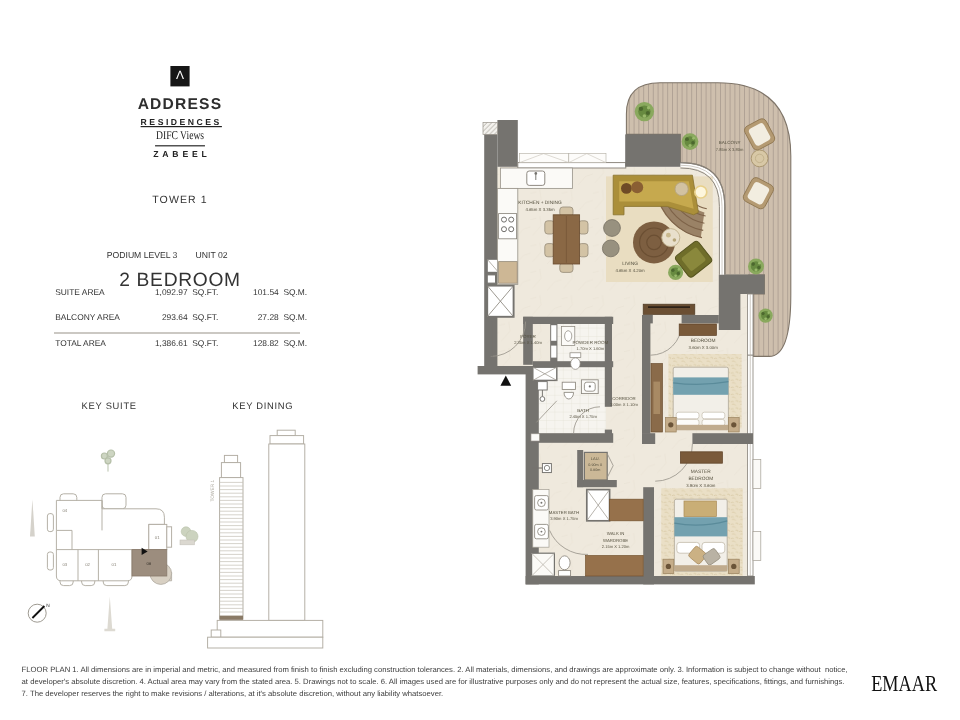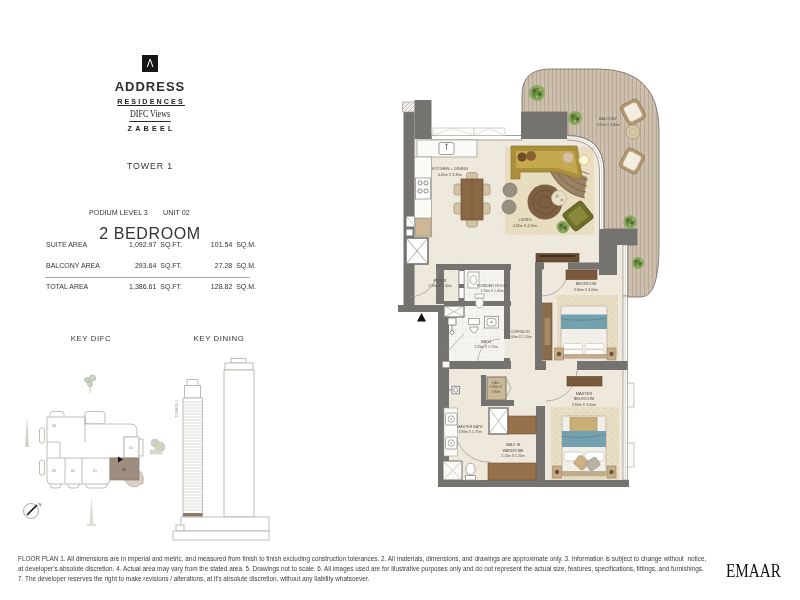--- a/index.html
+++ b/index.html
@@ -36,21 +36,21 @@
 <div class="abs" style="left:46px;top:262px;font-size:7px;color:#333;">BALCONY AREA</div>
 <div class="abs" style="left:102px;top:262px;width:80px;text-align:right;font-size:7px;color:#333;">293.64&nbsp; SQ.FT.</div>
 <div class="abs" style="left:186px;top:262px;width:70px;text-align:right;font-size:7px;color:#333;">27.28&nbsp; SQ.M.</div>
 
 <div class="abs" style="left:45px;top:277px;width:205px;height:1px;background:#a9a49c;"></div>
 
 <div class="abs" style="left:46px;top:283px;font-size:7px;color:#333;">TOTAL AREA</div>
 <div class="abs" style="left:102px;top:283px;width:80px;text-align:right;font-size:7px;color:#333;">1,386.61&nbsp; SQ.FT.</div>
 <div class="abs" style="left:186px;top:283px;width:70px;text-align:right;font-size:7px;color:#333;">128.82&nbsp; SQ.M.</div>
 
-<div class="abs ctr" style="left:61px;top:333.5px;width:60px;font-size:7.8px;letter-spacing:0.6px;color:#333;">KEY DIFC</div>
+<div class="abs ctr" style="left:61px;top:333.5px;width:60px;font-size:7.8px;letter-spacing:0.6px;color:#333;">KEY SUITE</div>
 
 <div class="abs ctr" style="left:184px;top:333.5px;width:70px;font-size:7.8px;letter-spacing:0.6px;color:#333;">KEY DINING</div>
 
 <div class="abs" style="left:18px;top:554px;width:720px;font-size:6.4px;line-height:9.9px;color:#3c3c3c;">FLOOR PLAN 1. All dimensions are in imperial and metric, and measured from finish to finish excluding construction tolerances. 2. All materials, dimensions, and drawings are approximate only. 3. Information is subject to change without&nbsp; notice,<br>at developer's absolute discretion. 4. Actual area may vary from the stated area. 5. Drawings not to scale. 6. All images used are for illustrative purposes only and do not represent the actual size, features, specifications, fittings, and furnishings.<br>7. The developer reserves the right to make revisions / alterations, at it's absolute discretion, without any liability whatsoever.</div>
 
 <div class="abs" style="left:726px;top:560px;font-size:19px;letter-spacing:0px;color:#111;font-family:'Liberation Serif',serif;transform:scaleX(0.8);transform-origin:left top;">EMAAR</div>
 
 <svg class="abs" style="left:0;top:0;" width="800" height="600" viewBox="0 0 800 600" xmlns="http://www.w3.org/2000/svg">
 <defs>
   <pattern id="deck" width="4" height="8" patternUnits="userSpaceOnUse">

